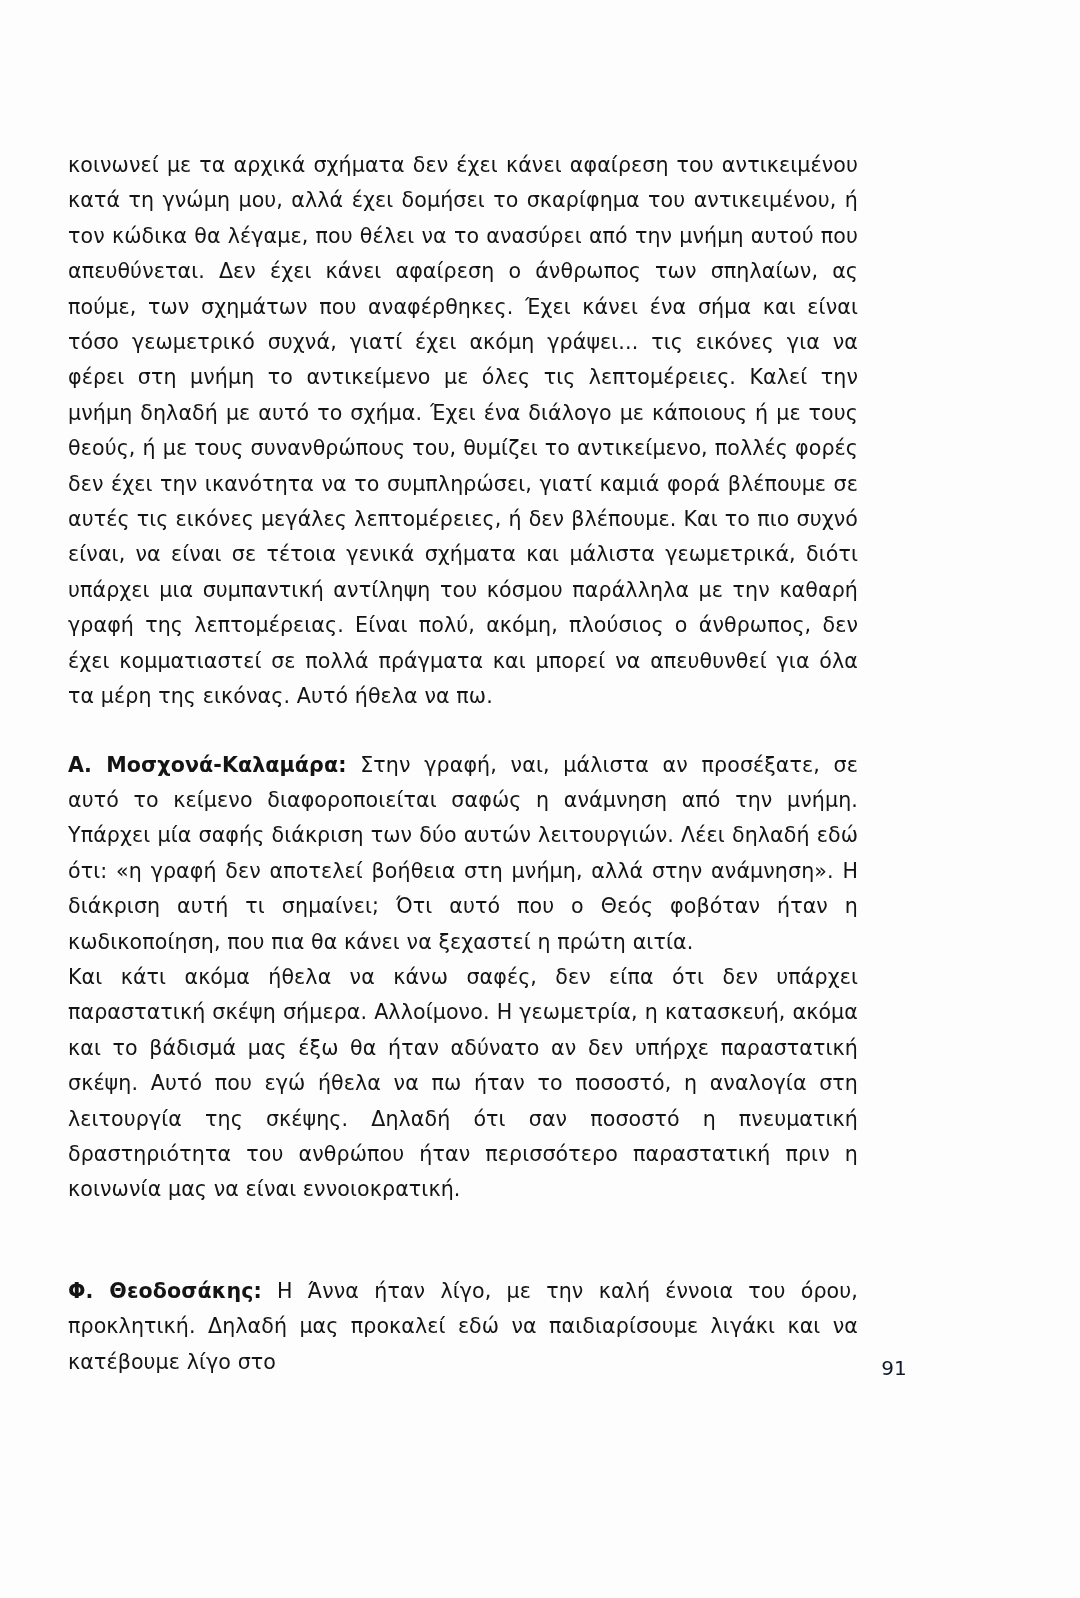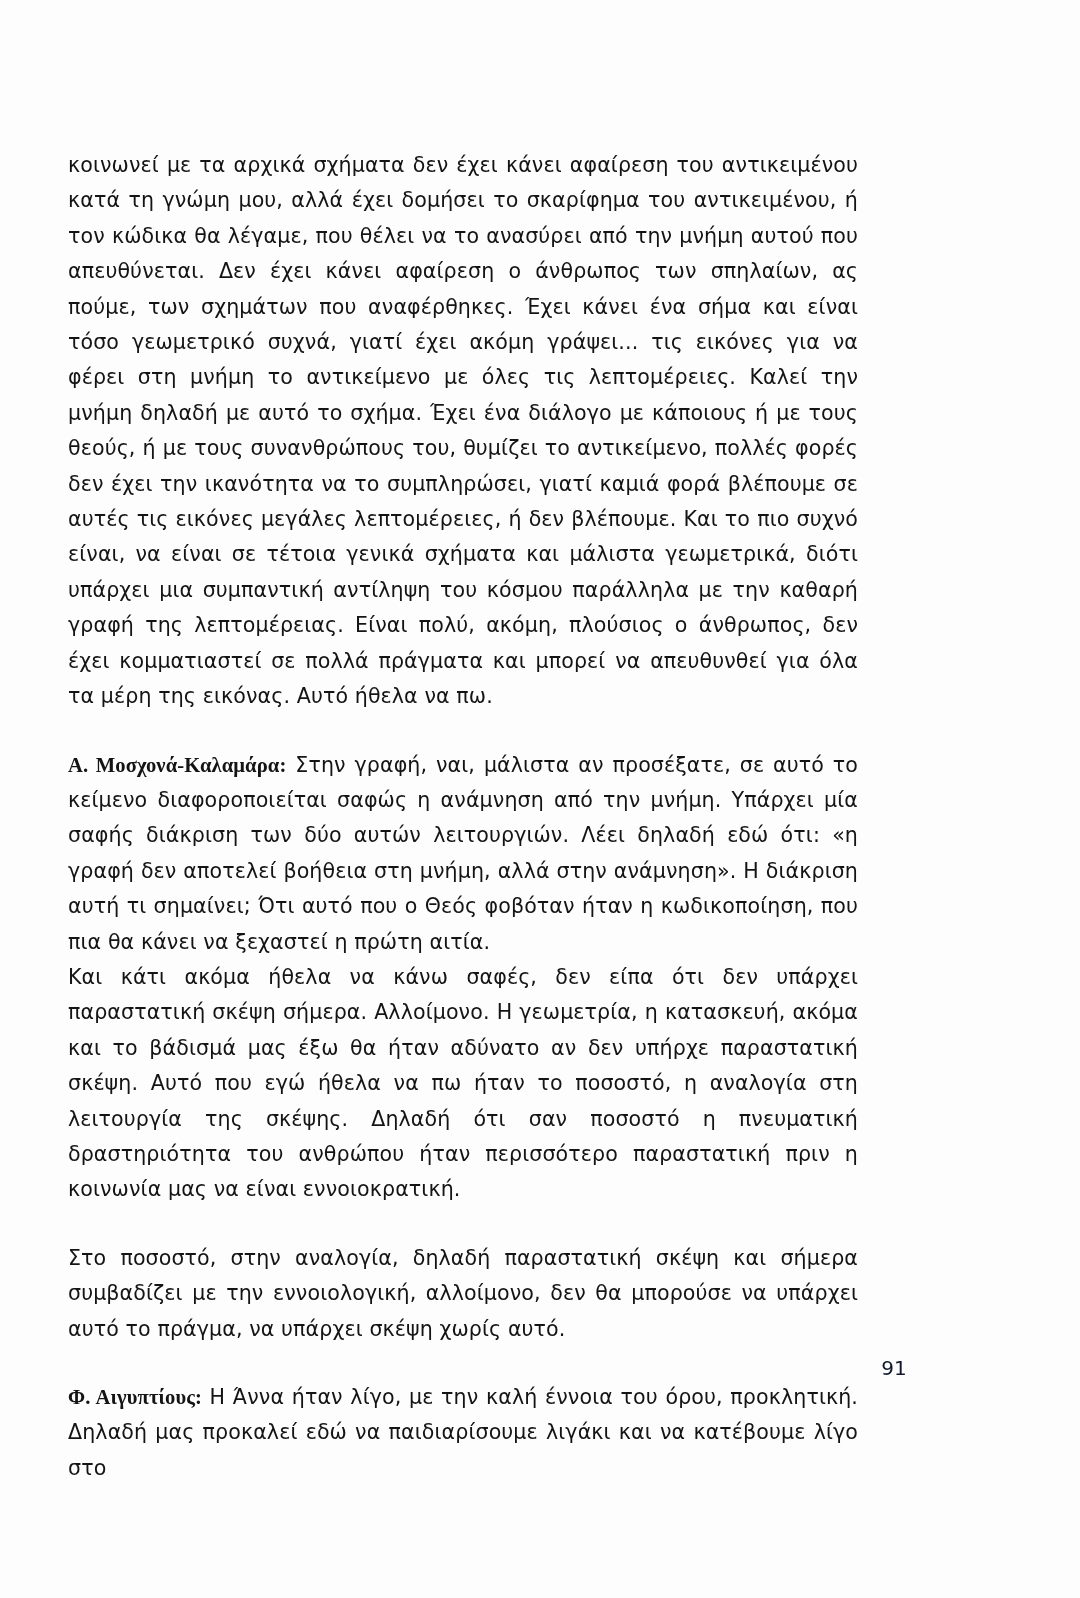--- a/index.html
+++ b/index.html
@@ -36,21 +36,20 @@
     text-align: justify;
     text-justify: inter-word;
     letter-spacing: 0.1px;
     color: #141414;
   }
   .para-gap {
     height: 33px;
   }
   .speaker {
     font-weight: bold;
-    font-family: Liberation Serif, serif;
   }
   .page-number {
     position: absolute;
     left: 0;
     top: 1356px;
     width: 1080px;
     text-align: center;
     font-size: 20px;
     color: #0f172a;
   }
@@ -69,22 +68,21 @@
 
 
     <div class="para-gap"></div>
 
     <p><span class="speaker">Α. Μοσχονά-Καλαμάρα:</span><span> Στην γραφή, ναι, μάλιστα αν προσέξατε, σε αυτό το κείμενο διαφοροποιείται σαφώς η ανάμνηση από την μνήμη. Υπάρχει μία σαφής διάκριση των δύο αυτών λειτουργιών. Λέει δηλαδή εδώ ότι: «η γραφή δεν αποτελεί βοήθεια στη μνήμη, αλλά στην ανάμνηση». Η διάκριση αυτή τι σημαίνει; Ότι αυτό που ο Θεός φοβόταν ήταν η κωδικοποίηση, που πια θα κάνει να ξεχαστεί η πρώτη αιτία.</span></p>
 
     <p><span>Και κάτι ακόμα ήθελα να κάνω σαφές, δεν είπα ότι δεν υπάρχει παραστατική σκέψη σήμερα. Αλλοίμονο. Η γεωμετρία, η κατασκευή, ακόμα και το βάδισμά μας έξω θα ήταν αδύνατο αν δεν υπήρχε παραστατική σκέψη. Αυτό που εγώ ήθελα να πω ήταν το ποσοστό, η αναλογία στη λειτουργία της σκέψης. Δηλαδή ότι σαν ποσοστό η πνευματική δραστηριότητα του ανθρώπου ήταν περισσότερο παραστατική πριν η κοινωνία μας να είναι εννοιοκρατική.</span></p>
 
     <div class="para-gap"></div>
 
-    <p><span>Στο ποσοστό, στην αναλογία, δηλαδή παραστατική σκέψη και σήμερα συμβαδίζει με την εννοιολογική, αλλοίμονο, δεν θα μπορούσε να υπάρχει αυτό το πράγμα, να υπάρχει σκέψη χωρίς αυτό.</span></p>
 
     <div class="para-gap"></div>
 
-    <p><span class="speaker">Φ. Αιγυπτίους:</span><span> Η Άννα ήταν λίγο, με την καλή έννοια του όρου, προκλητική. Δηλαδή μας προκαλεί εδώ να παιδιαρίσουμε λιγάκι και να κατέβουμε λίγο στο</span></p>
+    <p><span class="speaker">Φ. Θεοδοσάκης:</span><span> Η Άννα ήταν λίγο, με την καλή έννοια του όρου, προκλητική. Δηλαδή μας προκαλεί εδώ να παιδιαρίσουμε λιγάκι και να κατέβουμε λίγο στο</span></p>
 
   </div>
 
   <div class="page-number"><span class="pn-inner">91</span></div>
 </div>
 
 </body></html>

